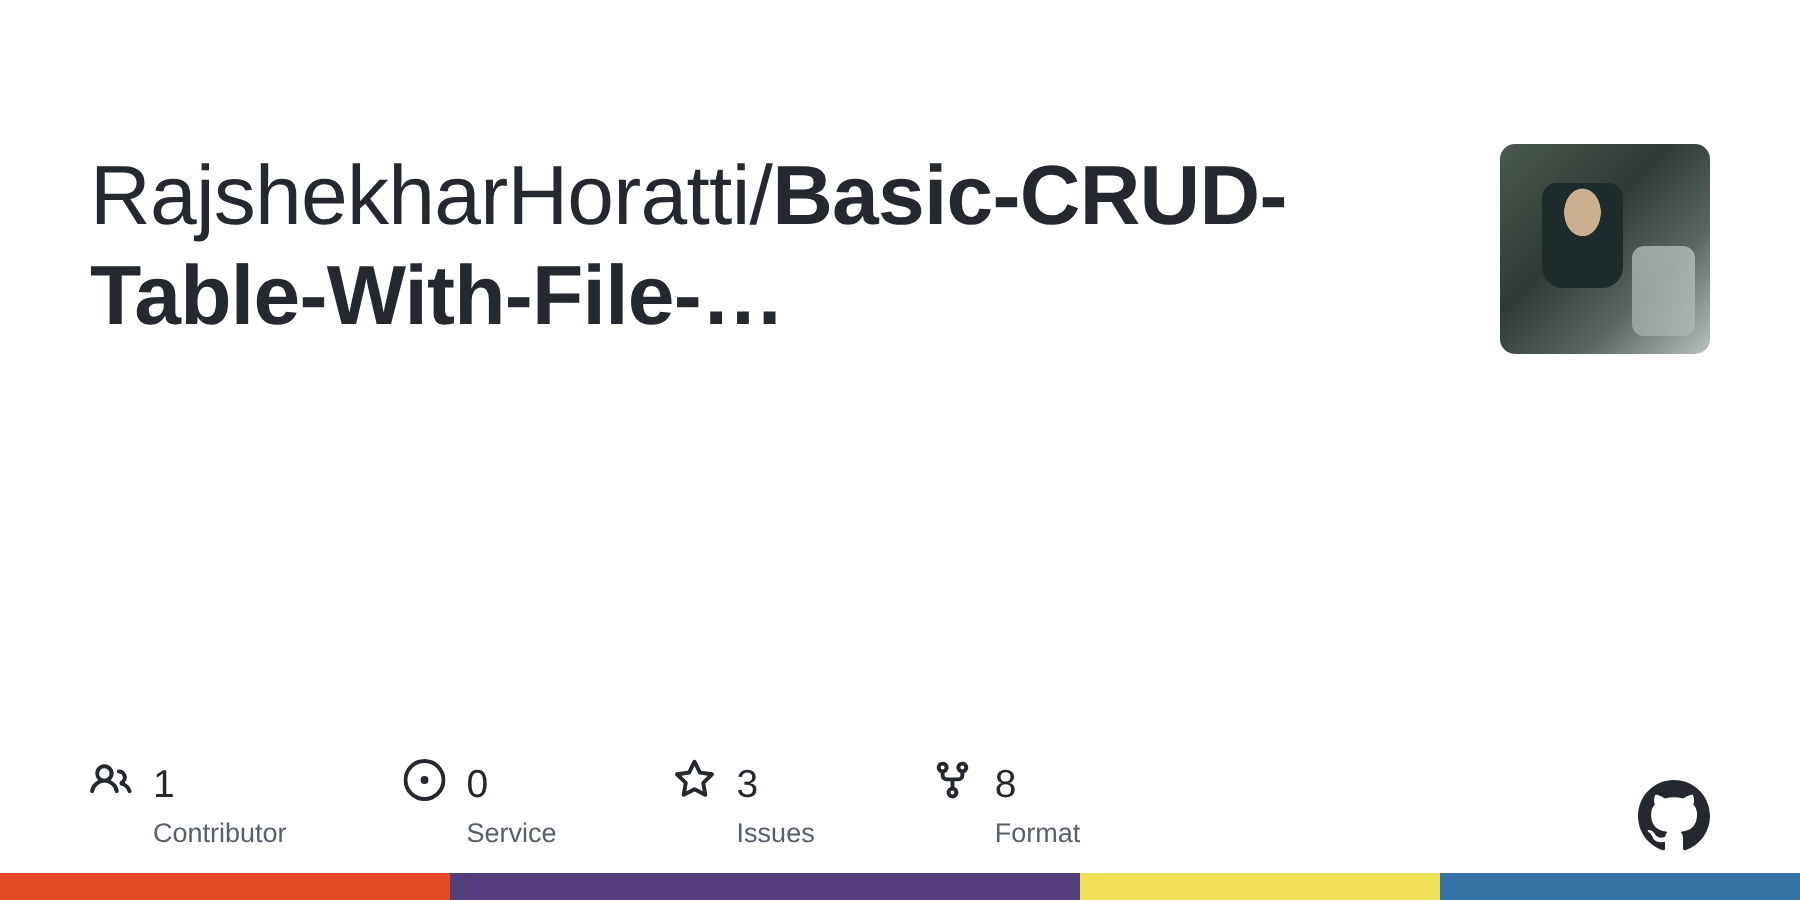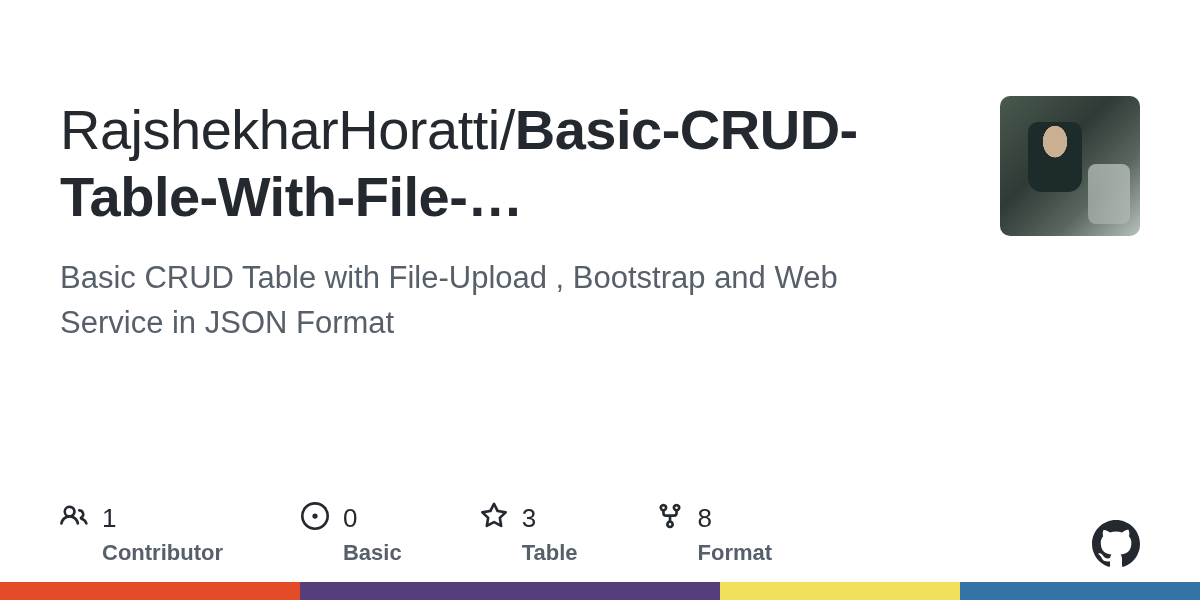--- a/index.html
+++ b/index.html
@@ -86,24 +86,23 @@
     gap: 14px;
   }
   .stat-top svg { width: 28px; height: 28px; color:#24292f; }
   .stat-value {
     font-size: 26px;
     color: #24292f;
     font-weight: 400;
   }
   .stat-label {
     margin-top: 6px;
-    font-size: 22px;
+    font-size: 18px;
     color: #57606a;
     margin-left: 42px;
-    font-weight: bold;
   }
   .github-mark {
     position: absolute;
     right: 60px;
     bottom: 52px;
     width: 48px;
     height: 48px;
     color: #24292f;
   }
   .github-mark svg { width: 100%; height: 100%; }
@@ -117,21 +116,20 @@
 </style>
 </head>
 <body>
 
 <div class="container">
   <div class="header-row">
     <div class="title-block">
       <h1 class="repo-title">
         <span class="owner">RajshekharHoratti</span><span class="sep">/</span><span class="name">Basic-CRUD-Table-With-File-…</span>
       </h1>
-      <p class="description">Basic CRUD Table with File-Upload , Bootstrap and Web Service in JSON Format</p>
     </div>
     <div class="avatar"></div>
   </div>
 
   <div class="stats-row">
 
     <div class="stat">
       <div class="stat-top">
         <span>
           <svg viewBox="0 0 16 16" fill="currentColor">
@@ -146,33 +144,33 @@
     <div class="stat">
       <div class="stat-top">
         <span>
           <svg viewBox="0 0 16 16" fill="currentColor">
               <path d="M8 9.5a1.5 1.5 0 1 0 0-3 1.5 1.5 0 0 0 0 3Z"></path>
               <path d="M8 0a8 8 0 1 1 0 16A8 8 0 0 1 8 0ZM1.5 8a6.5 6.5 0 1 0 13 0 6.5 6.5 0 0 0-13 0Z"></path>
             </svg>
         </span>
         <span class="stat-value">0</span>
       </div>
-      <span class="stat-label">Basic</span>
+      <span class="stat-label">Service</span>
     </div>
 
     <div class="stat">
       <div class="stat-top">
         <span>
           <svg viewBox="0 0 16 16" fill="currentColor">
               <path d="M8 .25a.75.75 0 0 1 .673.418l1.882 3.815 4.21.612a.75.75 0 0 1 .416 1.279l-3.046 2.97.719 4.192a.751.751 0 0 1-1.088.791L8 12.347l-3.766 1.98a.75.75 0 0 1-1.088-.79l.72-4.194L.818 6.374a.75.75 0 0 1 .416-1.28l4.21-.611L7.327.668A.75.75 0 0 1 8 .25Zm0 2.445L6.615 5.5a.75.75 0 0 1-.564.41l-3.097.45 2.24 2.184a.75.75 0 0 1 .216.664l-.528 3.084 2.769-1.456a.75.75 0 0 1 .698 0l2.77 1.456-.53-3.084a.75.75 0 0 1 .216-.664l2.24-2.183-3.096-.45a.75.75 0 0 1-.564-.41L8 2.694Z"></path>
             </svg>
         </span>
         <span class="stat-value">3</span>
       </div>
-      <span class="stat-label">Table</span>
+      <span class="stat-label">Issues</span>
     </div>
 
     <div class="stat">
       <div class="stat-top">
         <span>
           <svg viewBox="0 0 16 16" fill="currentColor">
               <path d="M5 5.372v.878c0 .414.336.75.75.75h4.5a.75.75 0 0 0 .75-.75v-.878a2.25 2.25 0 1 1 1.5 0v.878a2.25 2.25 0 0 1-2.25 2.25h-1.5v2.128a2.251 2.251 0 1 1-1.5 0V8.5h-1.5A2.25 2.25 0 0 1 3.5 6.25v-.878a2.25 2.25 0 1 1 1.5 0ZM5 3.25a.75.75 0 1 0-1.5 0 .75.75 0 0 0 1.5 0Zm6.75.75a.75.75 0 1 0 0-1.5.75.75 0 0 0 0 1.5Zm-3 8.75a.75.75 0 1 0-1.5 0 .75.75 0 0 0 1.5 0Z"></path>
             </svg>
         </span>
         <span class="stat-value">8</span>

